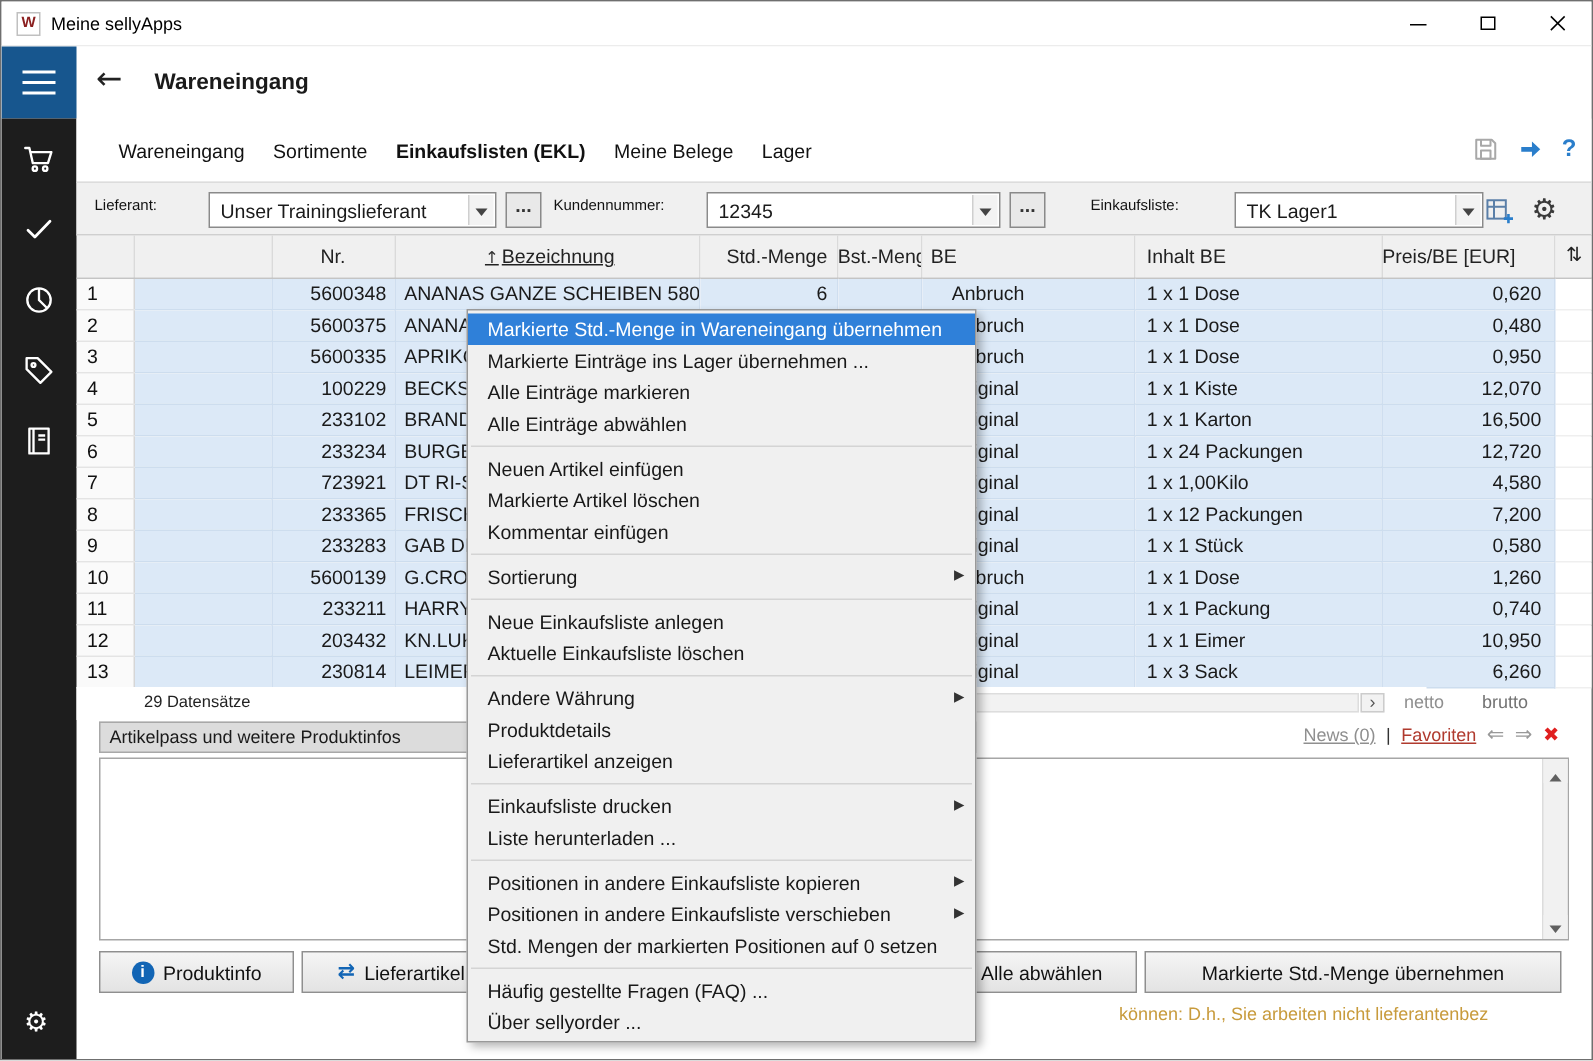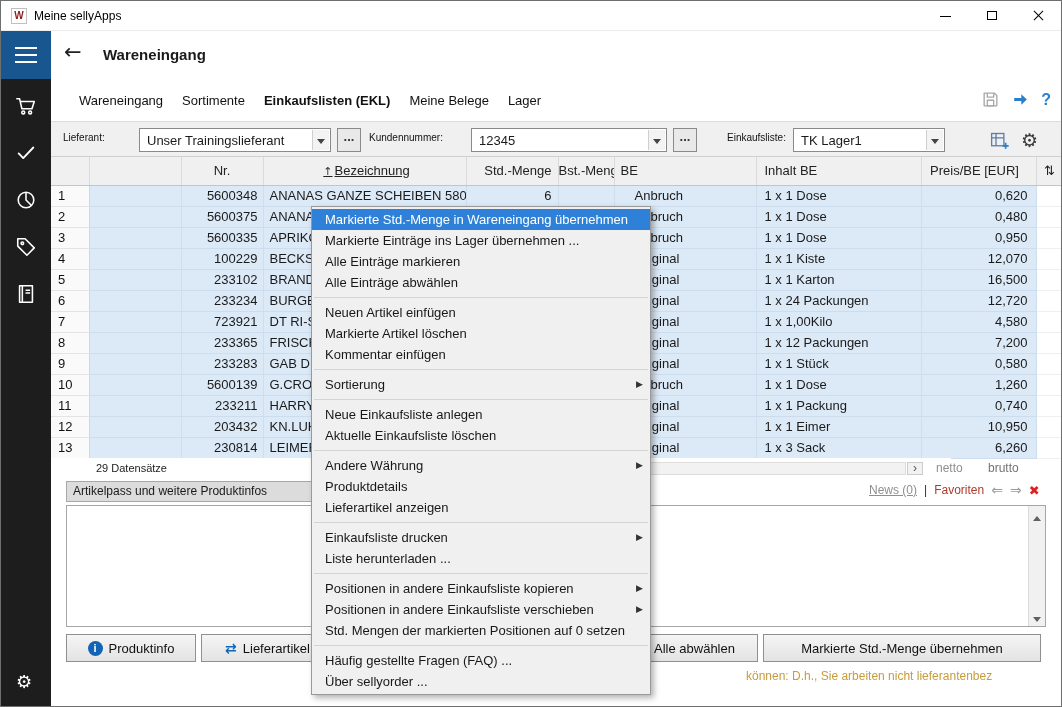--- a/index.html
+++ b/index.html
@@ -53,21 +53,21 @@
 
   
   .table-wrap { position:absolute; left:50px; top:156px; width:1012px; }
   table.grid { border-collapse:collapse; table-layout:fixed; width:1012px; }
   .grid thead th { height:28px; background:#f0f0f0; border-bottom:1px solid #c4c4c4; border-right:1px solid #dadada; font-weight:normal; font-size:13px; color:#222; white-space:nowrap; overflow:hidden; }
   .th-nr { text-align:center; }
   .th-bez { text-align:center; padding-left:4px;text-decoration:underline; }
   .th-std,.th-bst { text-align:right; padding-right:6px; }
   .th-be { text-align:left; padding-left:6px; }
   .th-inhalt { text-align:left; padding-left:8px; }
-  .th-preis { text-align:center; padding-right:8px;margin-left:24px; }
+  .th-preis { text-align:left; padding-right:8px;margin-left:24px; }
   .th-end { color:#666; font-family:"DejaVu Sans",sans-serif; }
   .sort-asc { font-size:11px; margin-right:2px; color:#333; font-family:"DejaVu Sans",sans-serif; }
   .grid tbody td { height:21px; line-height:20px; font-size:13px; border-bottom:1px solid #cdddee; border-right:1px solid #cfdeef; background:var(--row-selected,#dce9f7); white-space:nowrap; overflow:hidden; }
   .td-idx { background:#fafafa !important; border-right:1px solid #d6d6d6 !important; border-bottom:1px solid #e4e4e4 !important; padding-left:7px; font-size:12px; color:#111; }
   .td-end { background:#fff !important; border-right:none !important; border-bottom:1px solid #efefef !important; }
   .td-nr { text-align:right; padding-right:5px; }
   .td-bez { padding-left:6px; }
   .td-std,.td-bst { text-align:right; padding-right:6px; }
   .td-be { padding-left:20px; }
   .td-inhalt { padding-left:8px; }
@@ -79,21 +79,21 @@
   .hscroll-track { position:absolute; left:555px; top:4px; width:300px; height:13px; background:#f2f2f2; border:1px solid #dddddd; }
   .hscroll-btn { position:absolute; left:856px; top:4px; width:16px; height:13px; background:#f2f2f2; border:1px solid #cccccc; font-size:12px; line-height:10px; text-align:center; color:#555; }
   .netto { position:absolute; left:885px; top:3px; color:#8f8f8f; font-size:12px; }
   .brutto { position:absolute; left:937px; top:3px; color:#737373; font-size:12px; }
 
   
   .info-bar { position:absolute; left:65px; top:480px; width:585px; height:21px; background:#dcdcdc; border:1px solid #a8a8a8; font-size:12px; color:#1a1a1a; padding-left:6px; line-height:19px; }
   .news-line { position:absolute; left:868px; top:481px; display:flex; gap:7px; align-items:center; font-size:12px; }
   .news-link { color:#8f8f8f; text-decoration:underline; }
   .news-sep { color:#333; }
-  .fav-link { color:var(--favoriten-red,#b03a2e); }
+  .fav-link { color:var(--favoriten-red,#b03a2e); text-decoration:underline; }
   .nav-arrow { color:#999; font-size:14px; font-family:"DejaVu Sans",sans-serif; }
   .red-x { color:var(--close-red,#e02020); font-weight:bold; font-size:13px; font-family:"DejaVu Sans",sans-serif; }
 
   .text-panel { position:absolute; left:65px; top:504px; width:980px; height:122px; background:#fff; border:1px solid #a6a6a6; }
   .vscroll { position:absolute; right:0; top:0; bottom:0; width:17px; background:#f1f1f1; border-left:1px solid #dcdcdc; }
   .vs-up,.vs-down { position:absolute; left:0; width:16px; height:16px; background:#f1f1f1; }
   .vs-up { top:0; } .vs-down { bottom:0; }
   .vs-up::after { content:""; position:absolute; left:4px; top:6px; border:4px solid transparent; border-bottom:5px solid #606060; }
   .vs-down::after { content:""; position:absolute; left:4px; top:7px; border:4px solid transparent; border-top:5px solid #606060; }
 
@@ -196,21 +196,21 @@
       <span class="select-arrowbox"></span>
     </div>
     <div class="more-btn" style="left:286px">...</div>
     <span class="f-label" style="left:318px">Kundennummer:</span>
     <div class="select" style="left:420px;width:196px">
       <span class="select-value">12345</span>
       <span class="select-arrowbox"></span>
     </div>
     <div class="more-btn" style="left:622px">...</div>
     <span class="f-label" style="left:676px">Einkaufsliste:</span>
-    <div class="select" style="left:742px;width:152px">
+    <div class="select" style="left:772px;width:166px">
       <span class="select-value">TK Lager1</span>
       <span class="select-arrowbox"></span>
     </div>
     <svg class="filter-tableadd" width="21" height="21" viewBox="0 0 24 24" fill="none" stroke="#5a7fa8" stroke-width="1.5">
         <rect x="3" y="4" width="14" height="14"></rect>
         <path d="M3 9h14M8 4v14"></path>
         <path d="M19 14.5v7M15.5 18h7" stroke="#2a7ecb" stroke-width="2"></path>
       </svg>
     <span class="filter-gear glyph-gear">⚙</span>
   </div>

